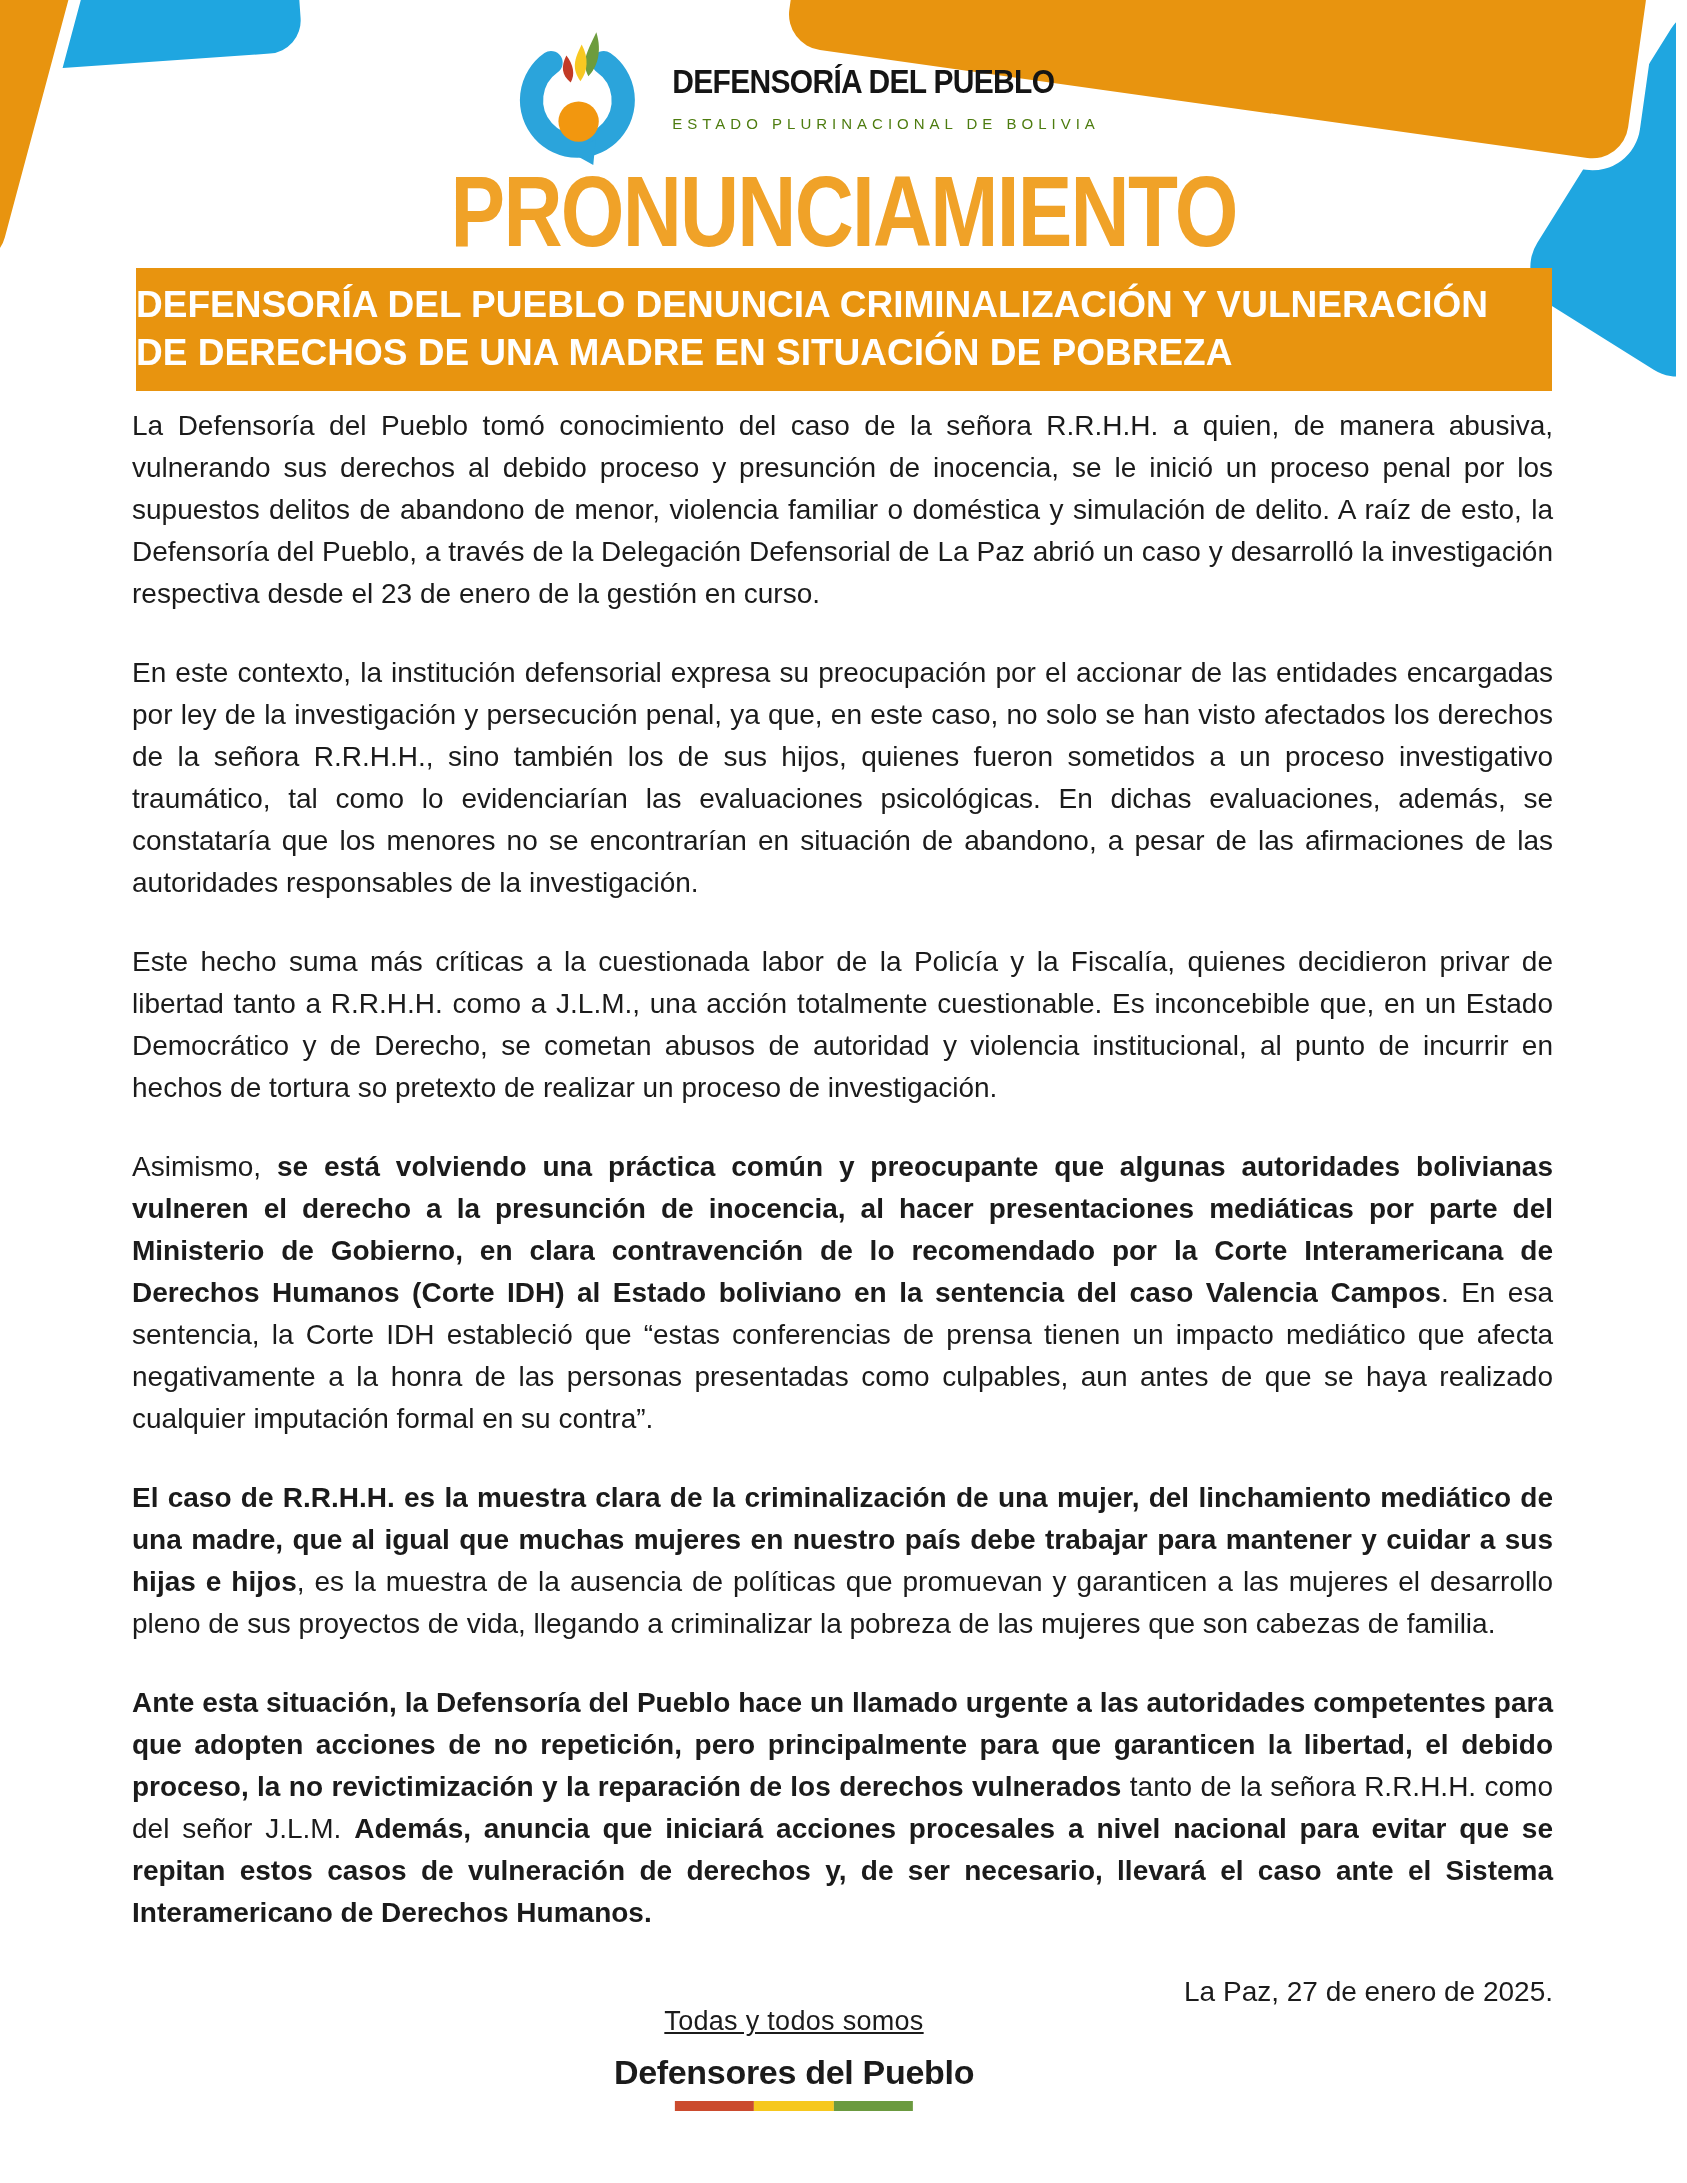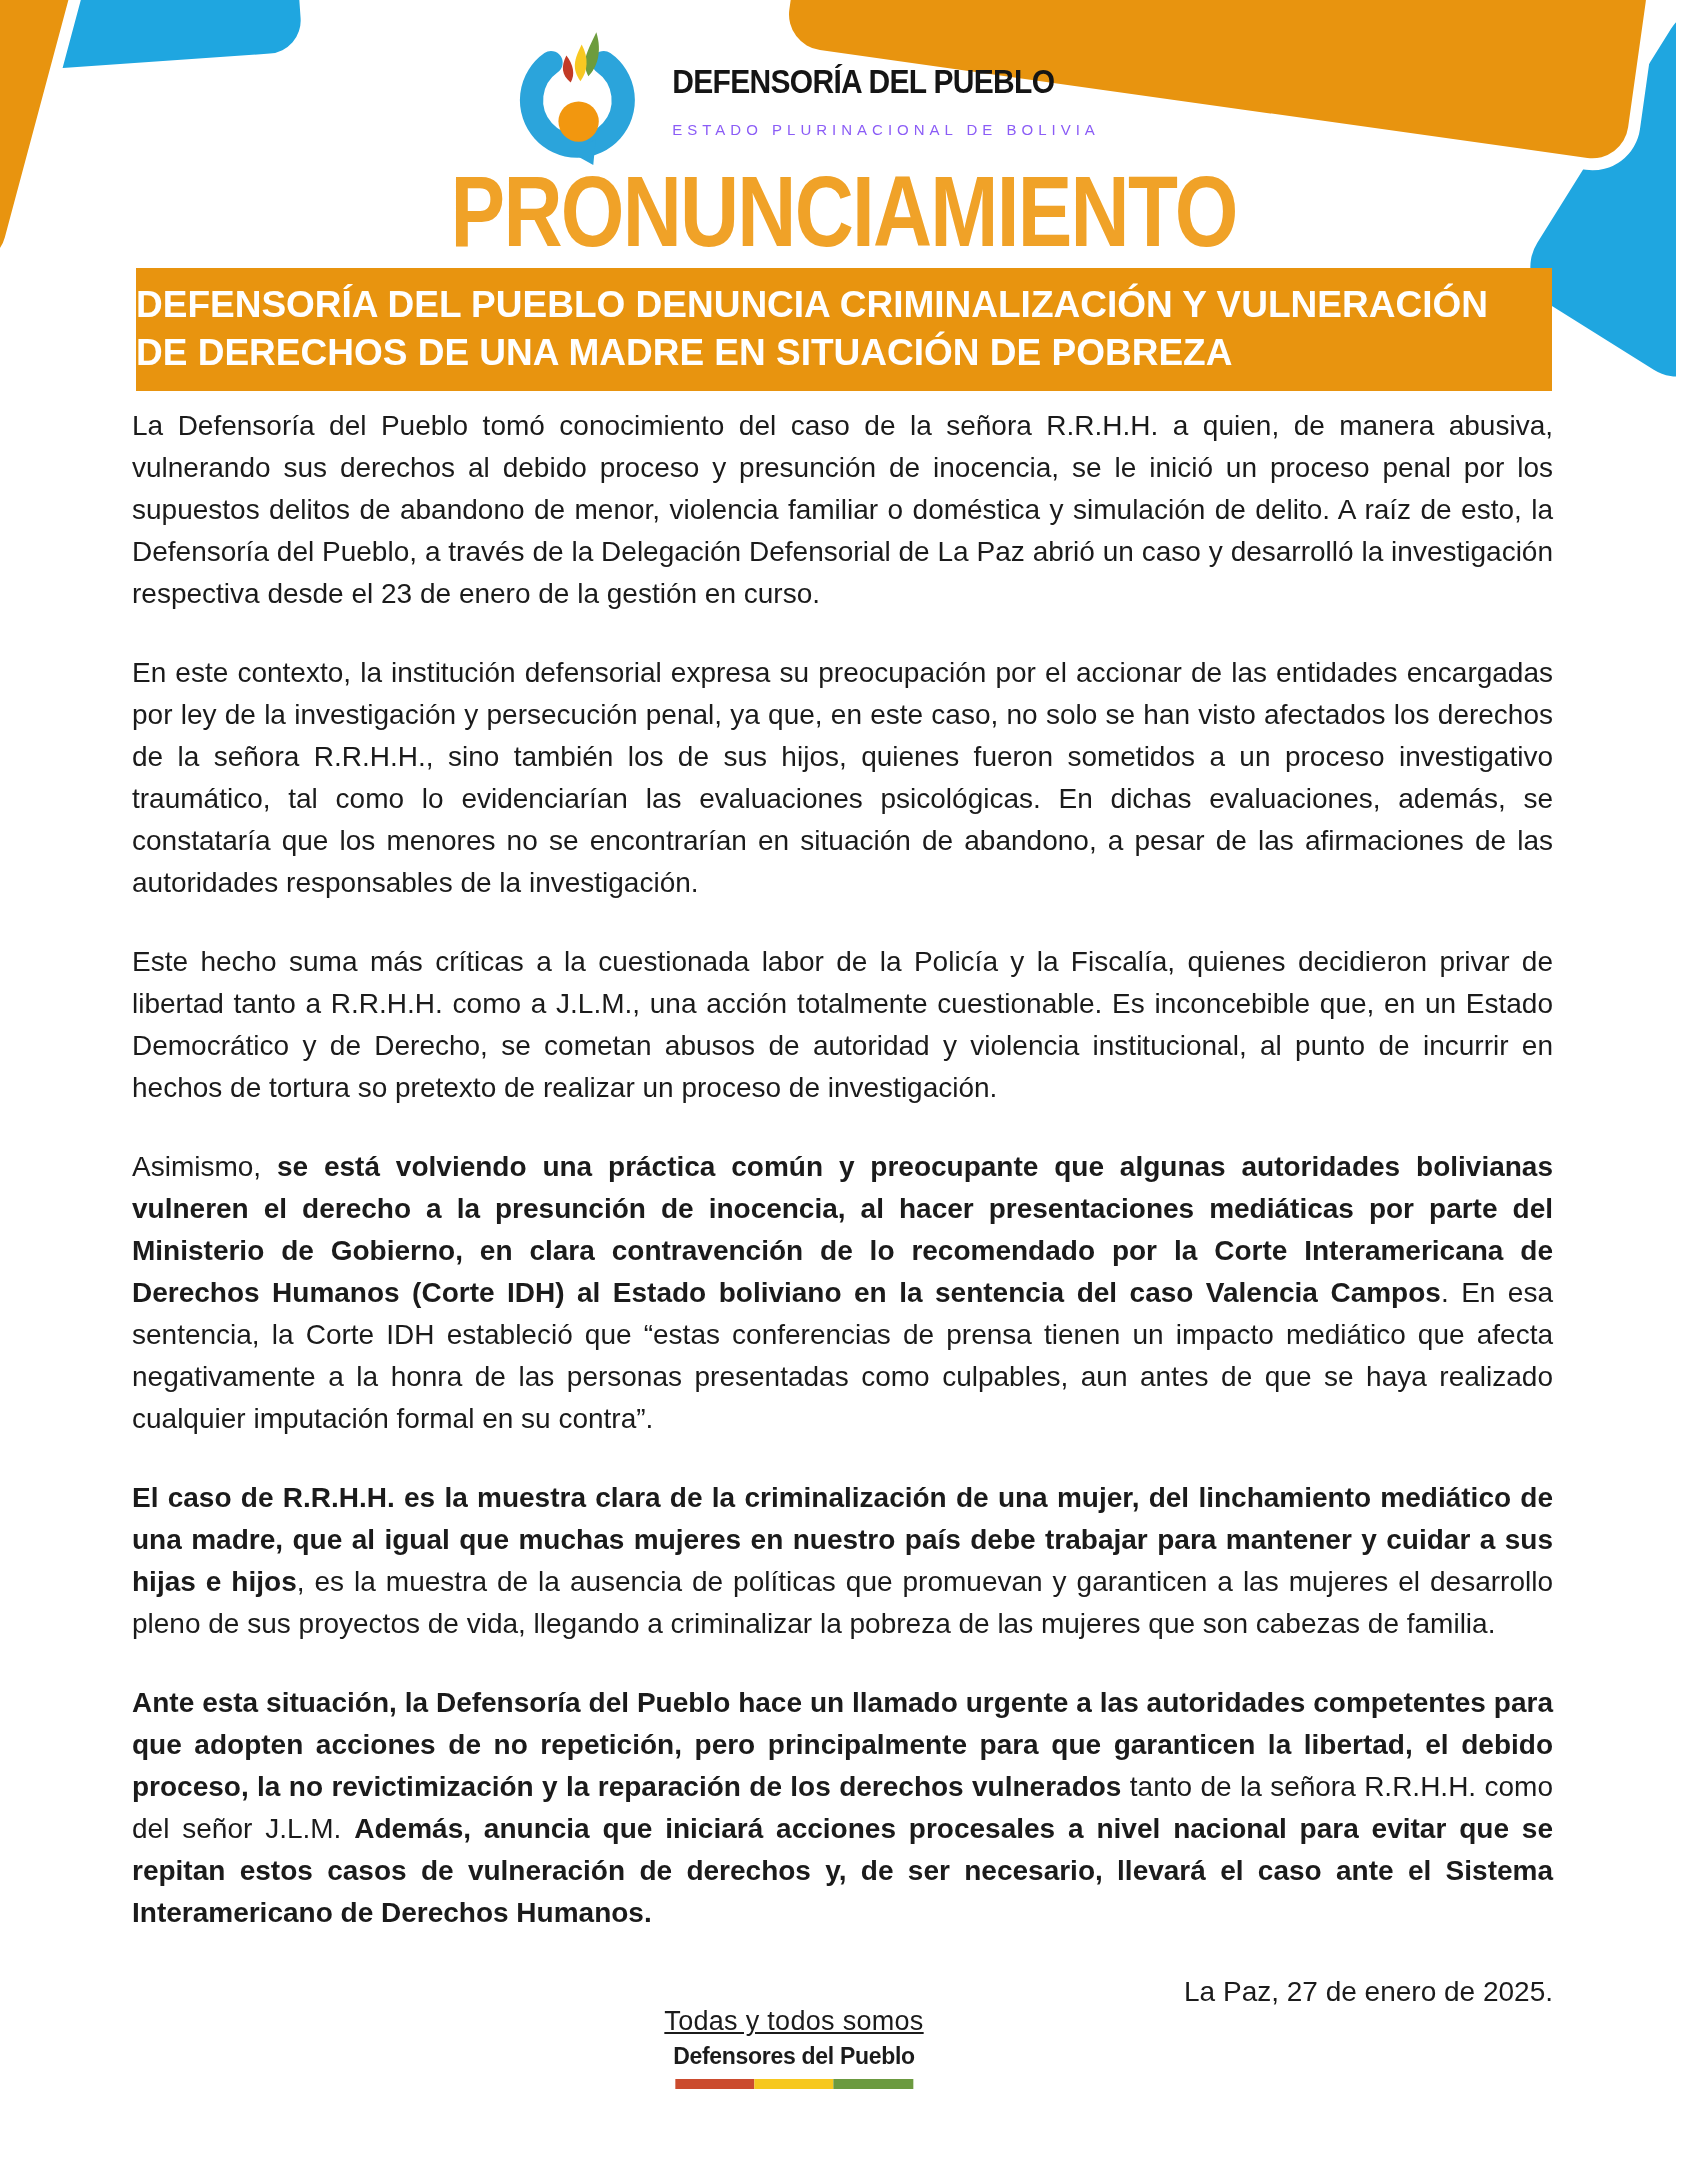--- a/index.html
+++ b/index.html
@@ -29,21 +29,21 @@
 
   
   .logo{position:absolute;left:504px;top:14.6px;display:flex;align-items:flex-start;z-index:3;}
   .logo svg{width:159px;height:152px;display:block;}
   .logo-text{margin-left:9.3px;padding-top:52px;}
   .logo-name{
     font-weight:bold;font-size:30px;letter-spacing:-0.7px;color:#151515;
     transform:scaleY(1.08);transform-origin:left bottom;white-space:nowrap;
   }
   .logo-subtitle{
-    margin-top:20px;font-size:15px;letter-spacing:5px;color:#8b5cf6;white-space:nowrap;
+    margin-top:14px;font-size:15px;letter-spacing:5px;color:#4d7c0f;white-space:nowrap;
   }
 
   
   .page-title-wrap{position:absolute;left:0;top:164px;width:1687px;text-align:center;z-index:3;}
   .page-title{
     display:inline-block;font-weight:bold;font-size:93px;line-height:1.05;
     color:var(--title-orange,#F0A228);letter-spacing:-2px;
     transform:scale(0.88,1.08);transform-origin:center;white-space:nowrap;
   }
 
@@ -60,21 +60,21 @@
     position:absolute;left:132px;top:405px;width:1421px;z-index:3;
     color:var(--text-color,#1B1B1B);font-size:28px;line-height:42px;text-align:justify;
   }
   .body-text p{margin:0 0 37px 0;}
   .body-text .b{font-weight:bold;}
   .dateline{text-align:right;margin-top:10px;font-size:28px;}
 
   
   .footer{position:absolute;left:794px;top:2006px;transform:translateX(-50%);text-align:center;z-index:3;}
   .footer-line1{font-size:27px;color:#1b1b1b;letter-spacing:0.3px;text-decoration:underline;}
-  .footer-line2{font-size:23px;font-weight:bold;color:#1b1b1b;margin-top:6px;letter-spacing:-0.3px;}
+  .footer-line2{font-size:34px;font-weight:bold;color:#1b1b1b;margin-top:16px;letter-spacing:-0.3px;}
   .flag-bar{display:flex;width:238px;height:9.3px;margin:9.3px auto 0 auto;}
   .flag-bar span{flex:1;height:100%;display:block;}
   .flag-red{background:var(--flag-red,#CB4B2E);}
   .flag-yellow{background:var(--flag-yellow,#F6C81E);}
   .flag-green{background:var(--flag-green,#6B9A3F);}
 </style>
 </head>
 <body>
 
 <div class="page">

